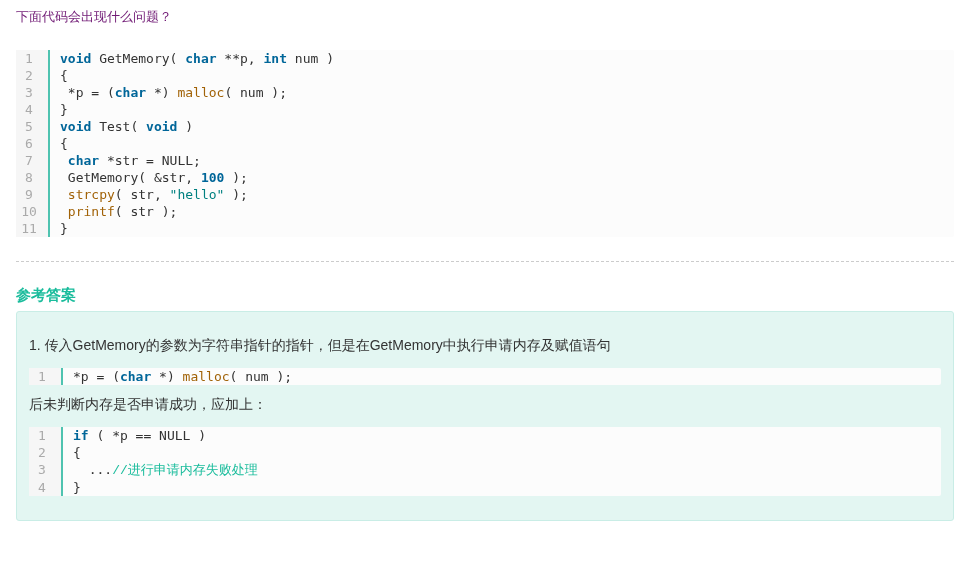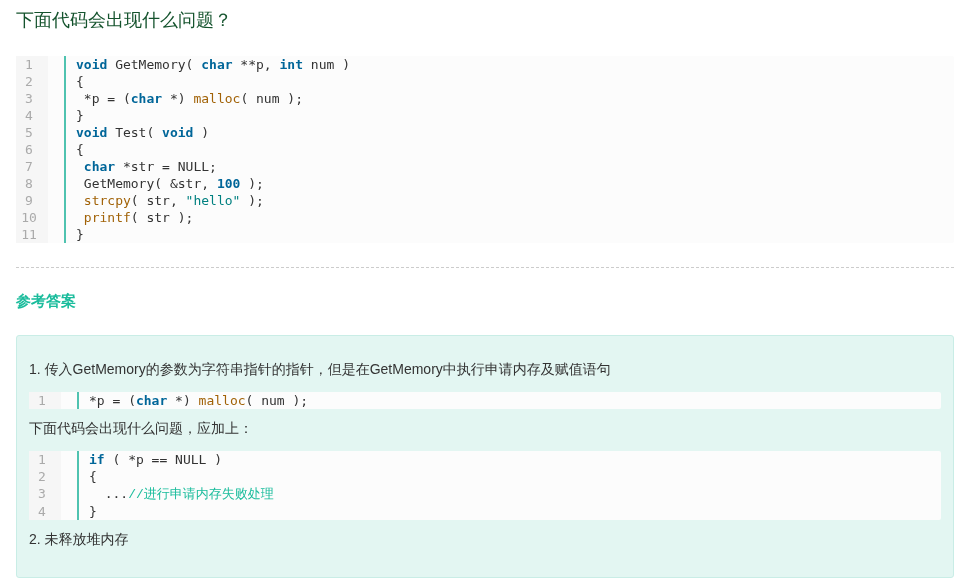--- a/index.html
+++ b/index.html
@@ -1,29 +1,29 @@
 <!DOCTYPE html>
 <html><head>
 <meta charset="utf-8">
 <style>
 * { box-sizing: border-box; margin: 0; padding: 0; }
 body { font-family: "Microsoft YaHei", Arial, sans-serif; font-size: 14px; color: #333; background: #fff; width: 970px; }
-.question { color: #14532d; font-size: 18px; padding: 8px 16px 16px; }
+.question { color: #701a75; font-size: 13px; padding: 8px 16px 16px; }
 .code-block { margin: 8px 16px; background: #fcfcfc; position: relative; border-radius: 2px; }
 .code-block pre { font-family: Consolas, Monaco, monospace; font-size: 13px; line-height: 17px; overflow: hidden; }
 .code-line { display: flex; }
 .lineno { min-width: 32px; text-align: center; color: #aaa; padding-right: 6px; user-select: none; background: #f6f6f6; }
-.code-content { padding-left: 10px; border-left: 2px solid #4fc3b0; flex: 1; white-space: pre; margin-left: 16px; }
+.code-content { padding-left: 10px; border-left: 2px solid #4fc3b0; flex: 1; white-space: pre; }
 .kw { color: #069; font-weight: bold; }
 .fn { color: #a16207; }
 .str { color: #008080; }
 .num { color: #069; font-weight: bold; }
 .cmt { color: #1abc9c; font-family: Liberation Mono, monospace; }
 .divider { border: none; border-top: 1px dashed #ccc; margin: 24px 16px; }
-.answer-title { color: #1abc9c; font-weight: bold; font-size: 15px; margin: 8px 16px 24px; }
+.answer-title { color: #1abc9c; font-weight: bold; font-size: 15px; margin: 8px 16px 6px; }
 .answer-box { margin: 0 16px; background: #e3f6f2; border: 1px solid #c9ede6; border-radius: 3px; padding: 16px 12px; }
 .answer-box .txt { margin: 6px 0 10px; line-height: 1.7; }
 .answer-box .code-block { margin: 8px 0; background: #fcfcfc; }
 </style>
 </head>
 <body>
 
 <div class="question">下面代码会出现什么问题？</div>
 
 <div class="code-block">
@@ -32,18 +32,17 @@
 
 <hr class="divider">
 
 <div class="answer-title">参考答案</div>
 
 <div class="answer-box">
 <div class="txt">1. 传入GetMemory的参数为字符串指针的指针，但是在GetMemory中执行申请内存及赋值语句</div>
 <div class="code-block">
       <pre id="cb2"><div class="code-line"><span class="lineno">1</span><span class="code-content"><span>*p = (</span><span class="kw">char</span><span> *) </span><span class="fn">malloc</span><span>( num );</span></span></div></pre>
     </div>
-<div class="txt">下面代码会出现什么问题，应加上：</div>
+<div class="txt">后未判断内存是否申请成功，应加上：</div>
 <div class="code-block">
       <pre id="cb3"><div class="code-line"><span class="lineno">1</span><span class="code-content"><span class="kw">if</span><span> ( *p == NULL )</span></span></div><div class="code-line"><span class="lineno">2</span><span class="code-content"><span>{</span></span></div><div class="code-line"><span class="lineno">3</span><span class="code-content"><span>  ...</span><span class="cmt">//进行申请内存失败处理</span></span></div><div class="code-line"><span class="lineno">4</span><span class="code-content"><span>}</span></span></div></pre>
     </div>
-<div class="txt">2. 未释放堆内存</div>
 </div>
 
 </body></html>

